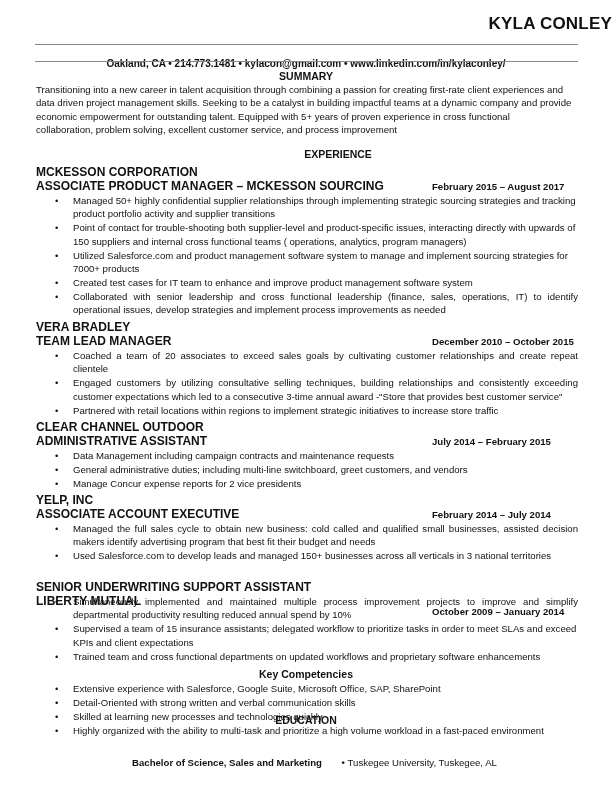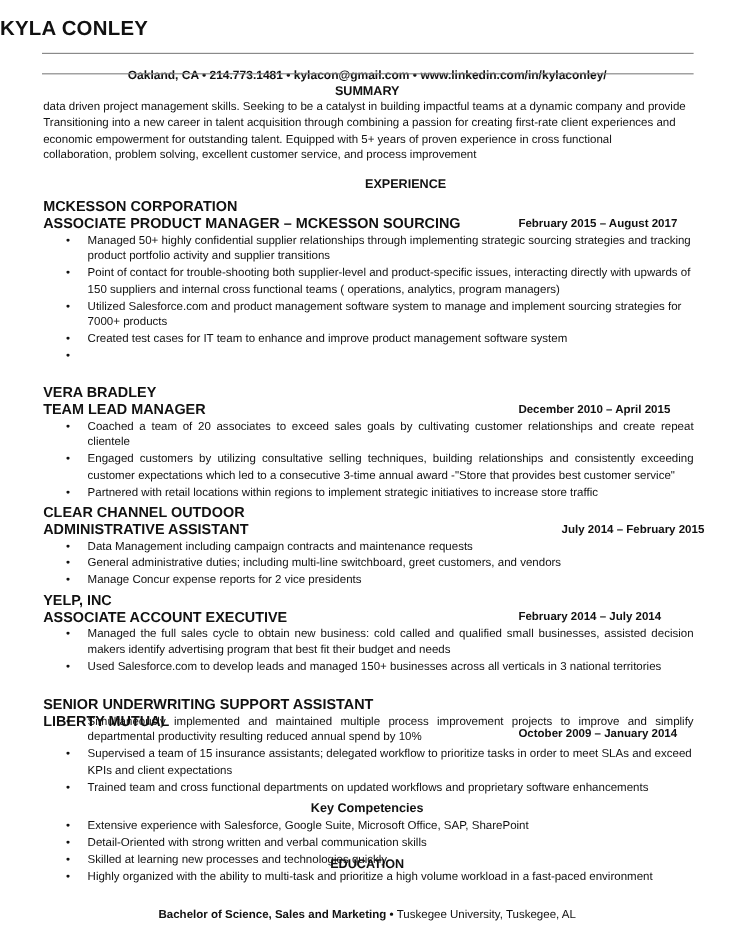--- a/index.html
+++ b/index.html
@@ -2,21 +2,21 @@
 <html><head>
 <meta charset="utf-8">
 <style>
   html, body { margin: 0; padding: 0; background: #ffffff; }
   body {
     width: 612px; height: 792px; position: relative; overflow: hidden;
     font-family: "Liberation Sans", sans-serif; color: #111;
   }
   .page { position: absolute; left: 0; top: 0; width: 612px; height: 792px; }
   .name {
-    position: absolute; top: 14px; left: 0; width: 612px; text-align: left;
+    position: absolute; top: 14px; left: 0; width: 612px; text-align: right;
     font-weight: bold; font-size: 17px; letter-spacing: 0.2px;
   }
   .rule { position: absolute; left: 35px; width: 543px; height: 1px; background: #8a8a8a; }
   .contact {
     position: absolute; top: 58px; left: 0; width: 612px; text-align: center;
     font-weight: bold; font-size: 10px;
   }
   .section-title {
     position: absolute; left: 0; width: 612px; text-align: center;
     font-weight: bold; font-size: 10.5px;
@@ -37,65 +37,65 @@
     position: relative; padding-left: 73px; width: 505px;
     font-size: 9.6px; line-height: 13.4px; margin: 0 0 0.5px 0;
   }
   ul.bullets li.justify { text-align: justify; text-align-last: left; }
   ul.bullets li .dot {
     position: absolute; left: 55px; top: 0; font-size: 9.6px;
   }
   .edu {
     position: absolute; top: 757px; left: 0; width: 612px; text-align: center; font-size: 9.6px;
   }
-  .edu .deg { font-weight: bold; }
+  .edu .deg { font-weight: bold; margin-left: 17px; }
 </style>
 </head>
 <body>
 
 <div class="page">
 
   <div class="name">KYLA CONLEY</div>
   <div class="rule" style="top:44px;"></div>
   <div class="contact">Oakland, CA • 214.773.1481 • kylacon@gmail.com • www.linkedin.com/in/kylaconley/</div>
   <div class="rule" style="top:61px;"></div>
 
   <div class="section-title" style="top:70px;">SUMMARY</div>
   <div class="para" style="top:83px;">
+    <div>Transitioning into a new career in talent acquisition through combining a passion for creating first-rate client experiences and</div>
     <div>data driven project management skills. Seeking to be a catalyst in building impactful teams at a dynamic company and provide</div>
-    <div>Transitioning into a new career in talent acquisition through combining a passion for creating first-rate client experiences and</div>
     <div>economic empowerment for outstanding talent. Equipped with 5+ years of proven experience in cross functional</div>
     <div>collaboration, problem solving, excellent customer service, and process improvement</div>
   </div>
 
   <div class="section-title" style="top:148px;margin-left:32px;">EXPERIENCE</div>
 
   <div class="company" style="top:166px;">MCKESSON CORPORATION</div>
   <div class="role" style="top:180px;">ASSOCIATE PRODUCT MANAGER – MCKESSON SOURCING</div>
   <div class="date" style="top:180px;">February 2015 – August 2017</div>
   <ul class="bullets" style="top:194px;">
     <li><span class="dot">•</span><span>Managed 50+ highly confidential supplier relationships through implementing strategic sourcing strategies and tracking product portfolio activity and supplier transitions</span></li>
     <li><span class="dot">•</span><span>Point of contact for trouble-shooting both supplier-level and product-specific issues, interacting directly with upwards of 150 suppliers and internal cross functional teams ( operations, analytics, program managers)</span></li>
     <li><span class="dot">•</span><span>Utilized Salesforce.com and product management software system to manage and implement sourcing strategies for 7000+ products</span></li>
     <li><span class="dot">•</span><span>Created test cases for IT team to enhance and improve product management software system</span></li>
-    <li class="justify"><span class="dot">•</span></li>
+    <li class="justify"><span class="dot">•</span><span>Collaborated with senior leadership and cross functional leadership (finance, sales, operations, IT) to identify operational issues, develop strategies and implement process improvements as needed</span></li>
   </ul>
 
   <div class="company" style="top:321px;">VERA BRADLEY</div>
   <div class="role" style="top:335px;">TEAM LEAD MANAGER</div>
-  <div class="date" style="top:335px;">December 2010 – April 2015</div>
+  <div class="date" style="top:335px;">December 2010 – October 2015</div>
   <ul class="bullets" style="top:349px;">
     <li class="justify"><span class="dot">•</span><span>Coached a team of 20 associates to exceed sales goals by cultivating customer relationships and create repeat clientele</span></li>
     <li class="justify"><span class="dot">•</span><span>Engaged customers by utilizing consultative selling techniques, building relationships and consistently exceeding customer expectations which led to a consecutive 3-time annual award -"Store that provides best customer service"</span></li>
     <li><span class="dot">•</span><span>Partnered with retail locations within regions to implement strategic initiatives to increase store traffic</span></li>
   </ul>
 
   <div class="company" style="top:421px;">CLEAR CHANNEL OUTDOOR</div>
   <div class="role" style="top:435px;">ADMINISTRATIVE ASSISTANT</div>
-  <div class="date" style="top:435px;margin-left:36px;">July 2014 – February 2015</div>
+  <div class="date" style="top:435px;">July 2014 – February 2015</div>
   <ul class="bullets" style="top:449px;">
     <li><span class="dot">•</span><span>Data Management including campaign contracts and maintenance requests</span></li>
     <li><span class="dot">•</span><span>General administrative duties; including multi-line switchboard, greet customers, and vendors</span></li>
     <li><span class="dot">•</span><span>Manage Concur expense reports for 2 vice presidents</span></li>
   </ul>
 
   <div class="company" style="top:494px;">YELP, INC</div>
   <div class="role" style="top:508px;">ASSOCIATE ACCOUNT EXECUTIVE</div>
   <div class="date" style="top:508px;">February 2014 – July 2014</div>
   <ul class="bullets" style="top:522px;">

